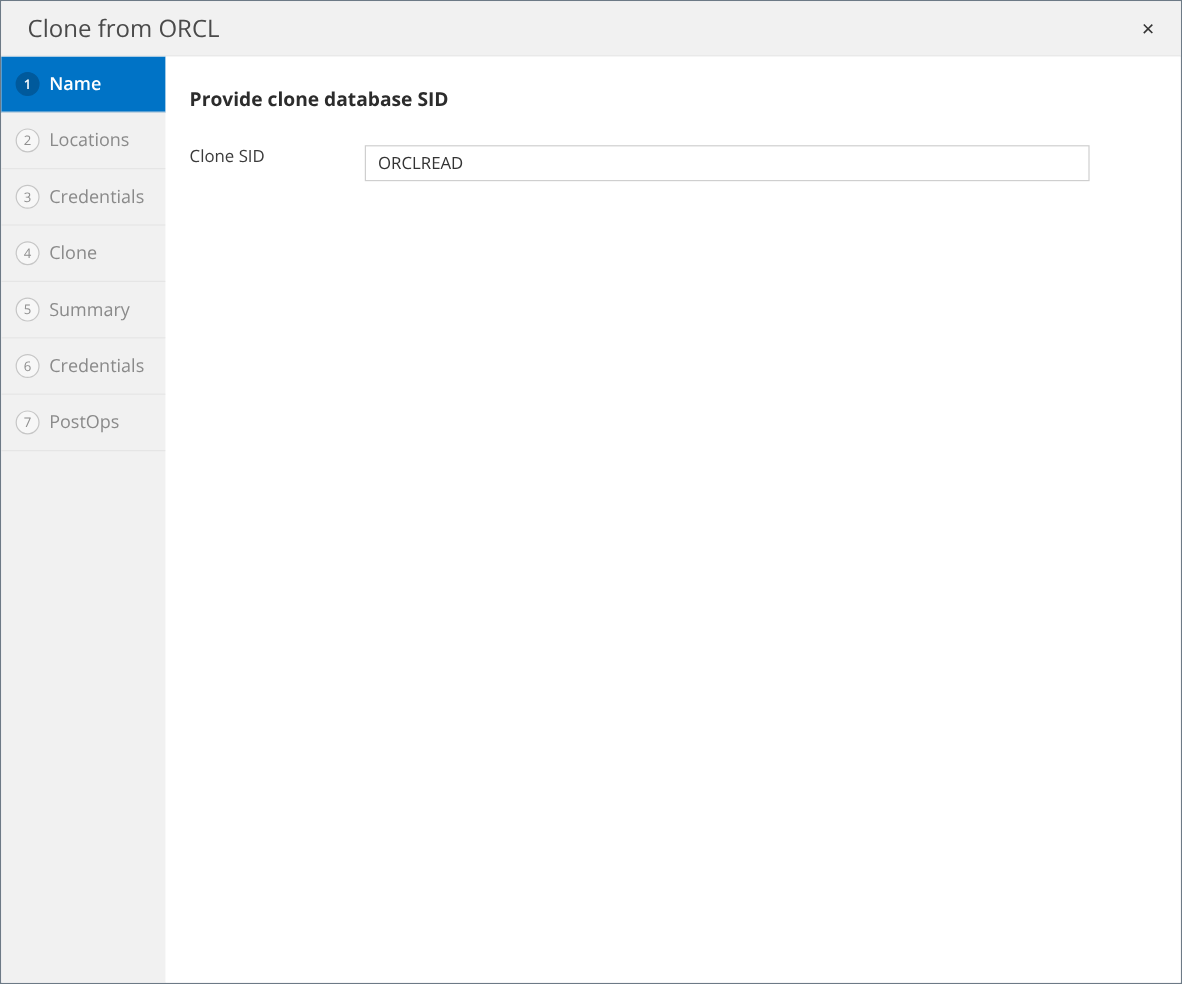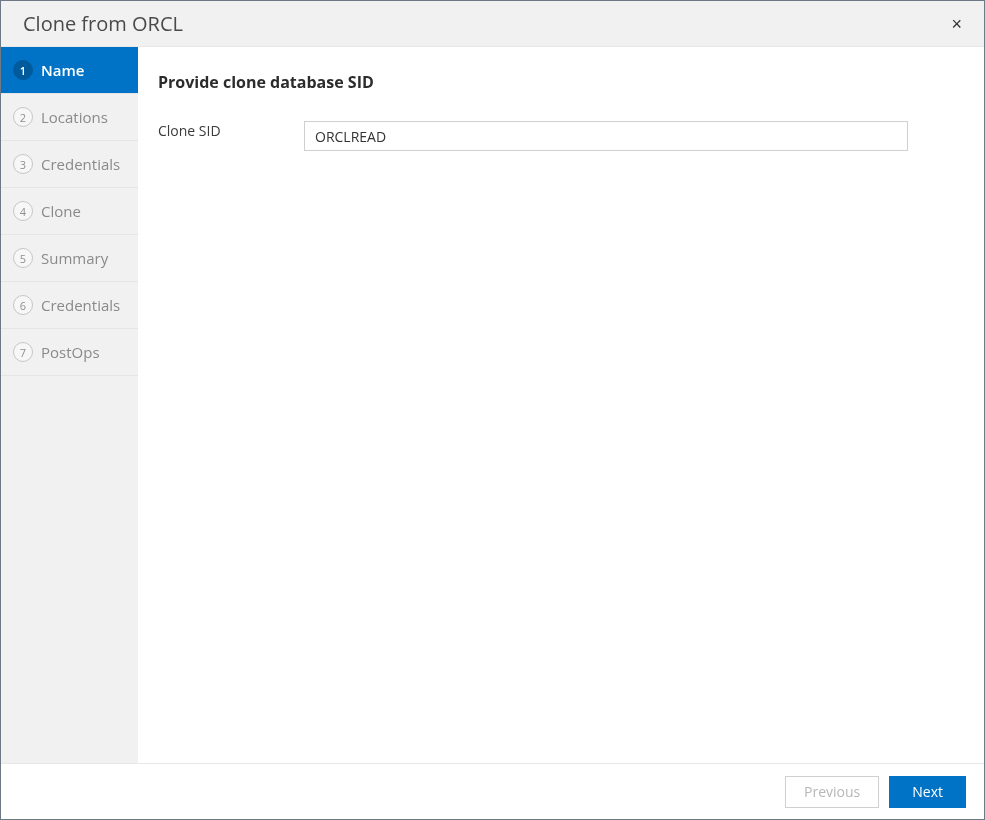--- a/index.html
+++ b/index.html
@@ -211,17 +211,13 @@
     <div class="main">
       <div class="main-heading">Provide clone database SID</div>
 
       <div class="form-row">
         <div class="form-label">Clone SID</div>
         <input type="text" class="form-input" value="ORCLREAD" style="">
       </div>
     </div>
   </div>
 
-  <div class="dialog-footer">
-    <button class="btn btn-secondary">Previous</button>
-    <button class="btn btn-primary">Next</button>
-  </div>
 </div>
 
 </body></html>

